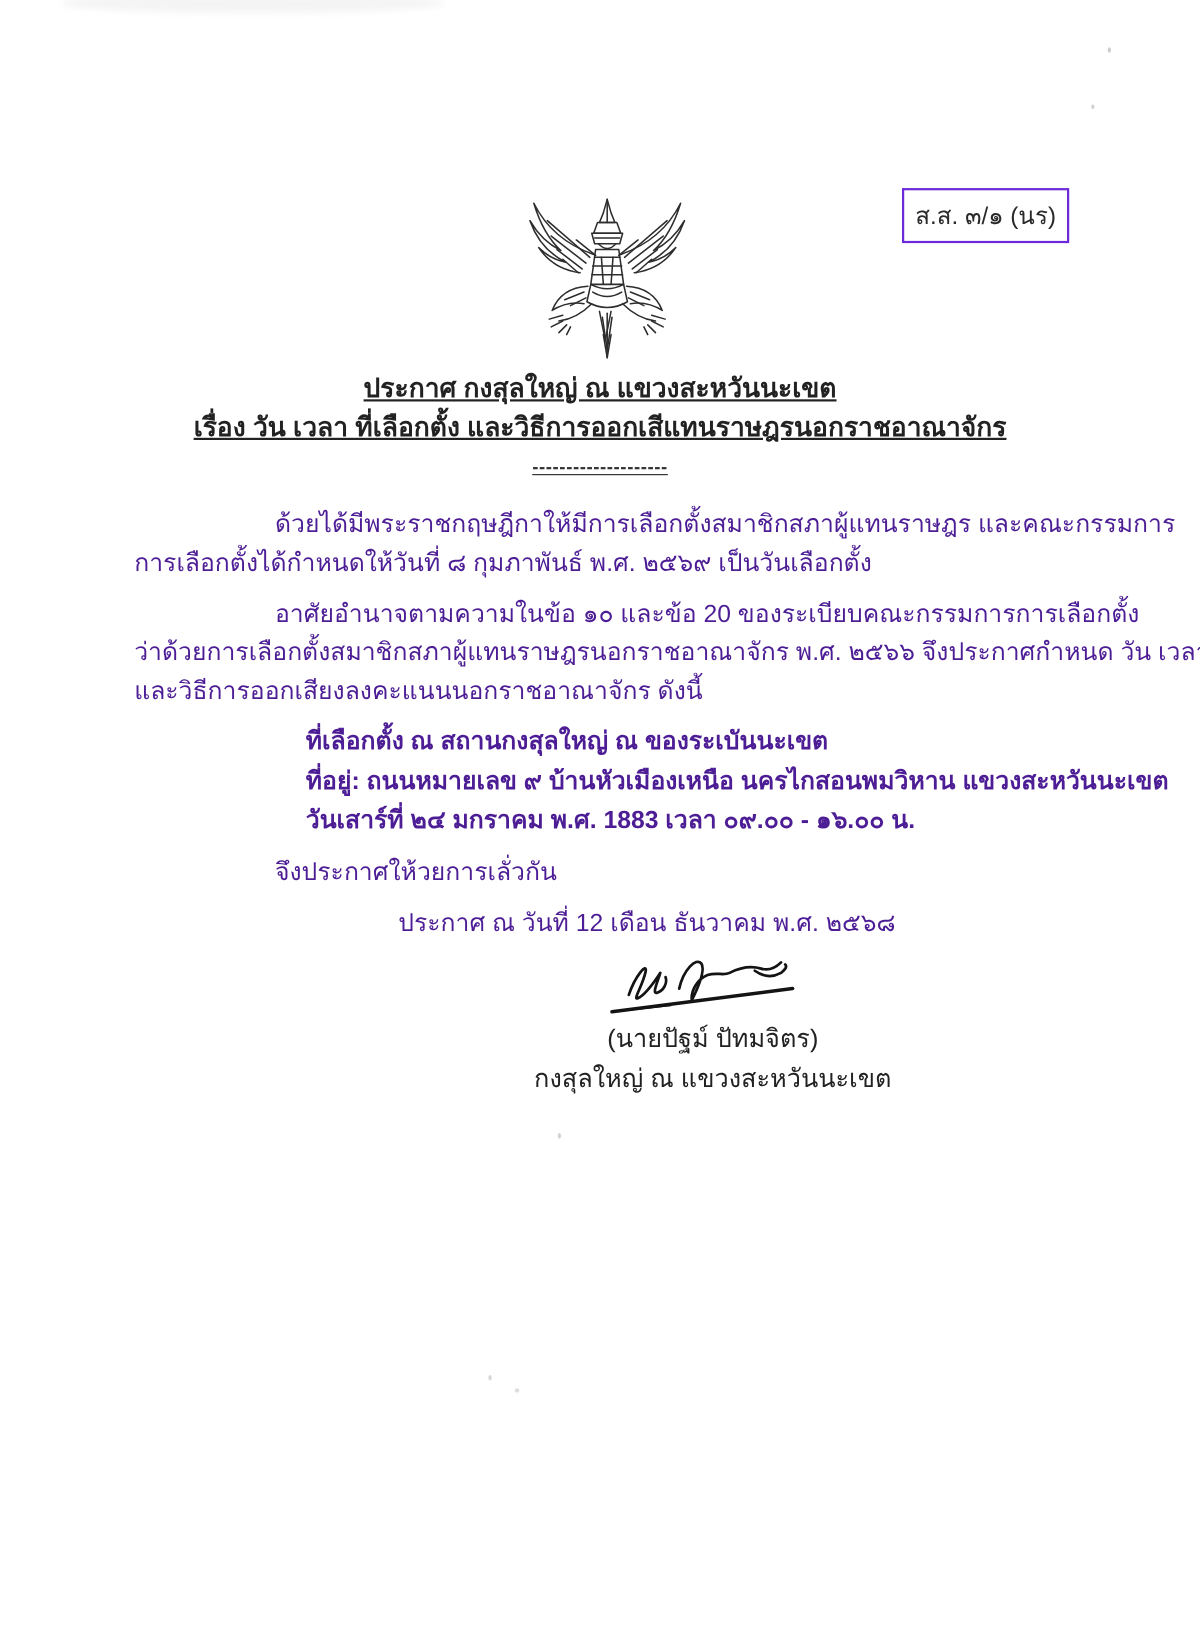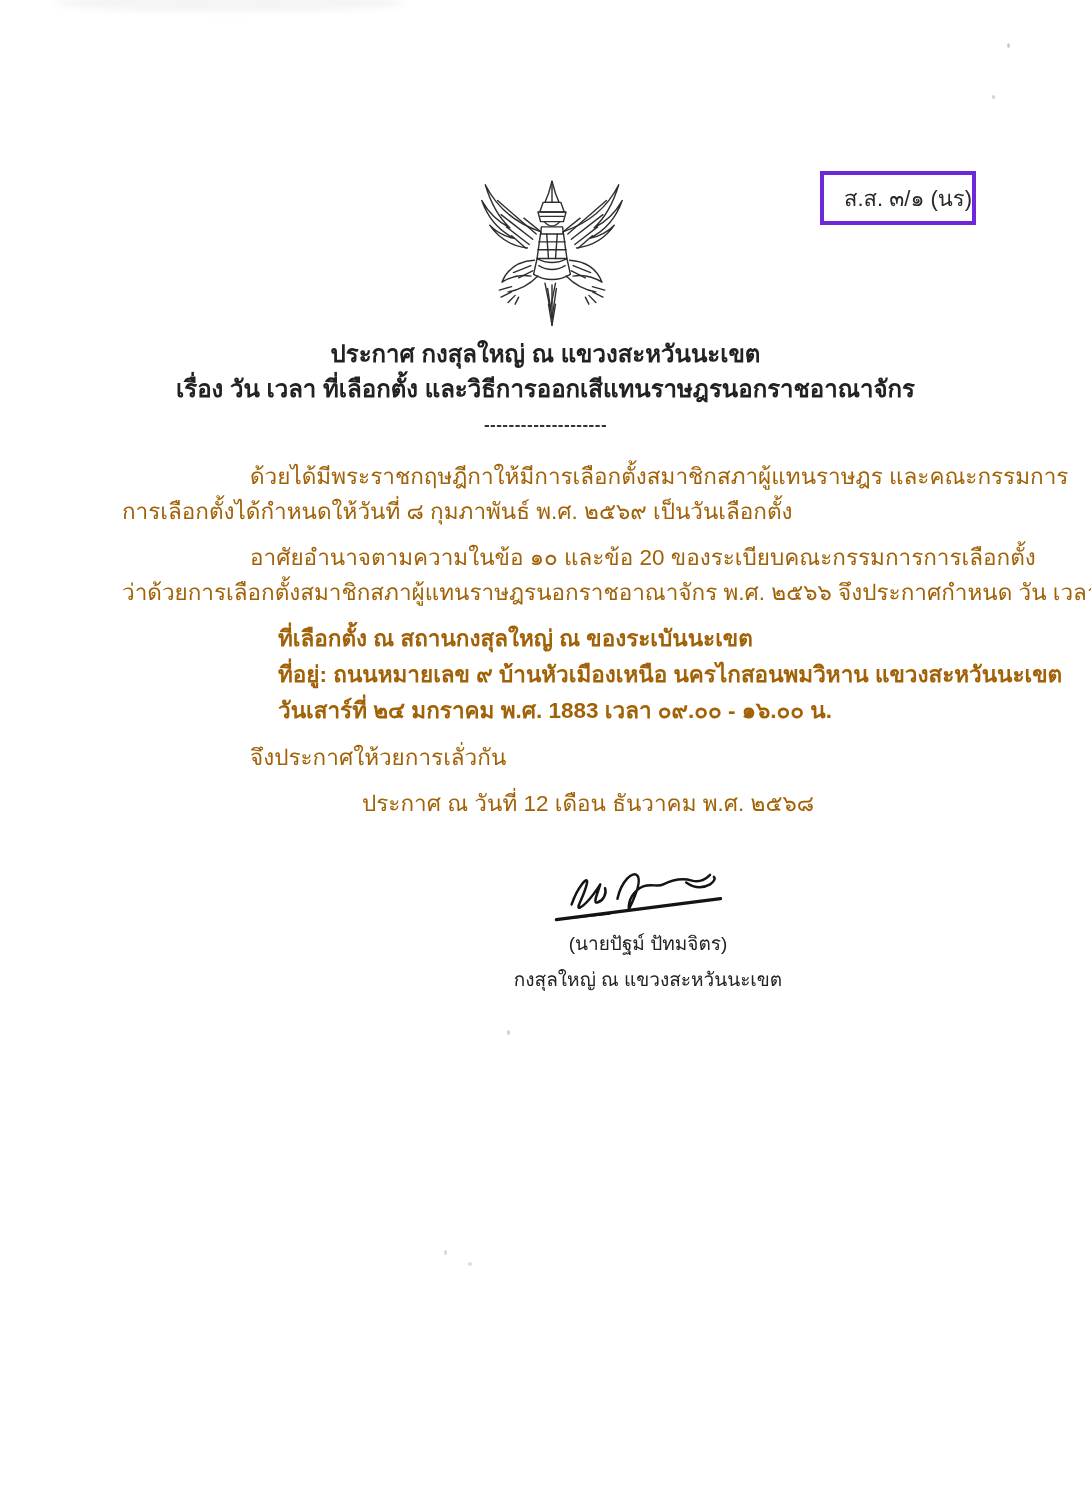--- a/index.html
+++ b/index.html
@@ -16,57 +16,57 @@
     position:absolute; left:55px; top:-6px; width:350px; height:18px;
     background:#9a9a9a; opacity:0.10;
     border-radius:50%;
     filter:blur(3px);
   }
   .speck { position:absolute; background:#8d8d8d; border-radius:50%; }
 
   .ref-box {
     position:absolute; left:820px; top:171px;
     width:148px; height:46px;
-    border:4px solid #6d28d9;
-    display:flex; align-items:center; justify-content:flex-end;
+    border:2px solid #6d28d9;
+    display:flex; align-items:center; justify-content:center;
     font-size:22px; color:#2a2a2a;
   }
 
   .emblem {
     position:absolute; left:464px; top:176px;
     width:176px; height:158px;
   }
 
   .header {
     position:absolute; left:0; top:336px; width:100%;
     text-align:center; font-weight:bold;
-    font-size:24px; line-height:35px; color:#222;
+    font-size:24px; line-height:35px; color:#222;text-decoration:underline;
   }
   .separator {
     font-size:17px; letter-spacing:0.5px; line-height:26px;
     margin-top:6px; font-weight:bold; color:#333;
   }
 
   .body-text {
     position:absolute; left:122px; top:459px; width:880px;
-    font-size:22.5px; line-height:35px; color:#a16207;
+    font-size:22.5px; line-height:35px; color:#4c1d95;
   }
   .para { margin:0 0 11px 0; }
   .para > div { white-space:nowrap; }
   .para > div:first-child { text-indent:128px; }
 
   .details { margin:0 0 11px 156px; font-weight:bold; line-height:36px; }
   .details > div { white-space:nowrap; }
 
   .closing-line { text-indent:128px; white-space:nowrap; margin-bottom:11px; }
   .date-line { margin-left:240px; white-space:nowrap; margin-top:4px; }
 
   .signature-block {
     position:absolute; left:438px; top:858px; width:420px;
-    text-align:center; font-size:19px; line-height:36px; color:#222;
+    text-align:center; font-size:23px; line-height:36px; color:#222;
   }
   .signature-svg { display:block; margin:0 auto -2px auto; }
 </style>
 </head>
 <body>
 
 <div class="page">
 
   <div class="smudge"></div>
   <div class="speck" style="left:1007px; top:43px; width:3px; height:5px; opacity:.45;"></div>
@@ -129,20 +129,21 @@
   </div>
 
   <div class="body-text">
     <div class="para">
         <div>ด้วยได้มีพระราชกฤษฎีกาให้มีการเลือกตั้งสมาชิกสภาผู้แทนราษฎร และคณะกรรมการ</div>
         <div>การเลือกตั้งได้กำหนดให้วันที่ ๘ กุมภาพันธ์ พ.ศ. ๒๕๖๙ เป็นวันเลือกตั้ง</div>
       </div>
     <div class="para">
         <div>อาศัยอำนาจตามความในข้อ ๑๐ และข้อ 20 ของระเบียบคณะกรรมการการเลือกตั้ง</div>
         <div>ว่าด้วยการเลือกตั้งสมาชิกสภาผู้แทนราษฎรนอกราชอาณาจักร พ.ศ. ๒๕๖๖ จึงประกาศกำหนด วัน เวลา ที่เลือกตั้ง</div>
+        <div>และวิธีการออกเสียงลงคะแนนนอกราชอาณาจักร ดังนี้</div>
       </div>
     <div class="details">
         <div>ที่เลือกตั้ง ณ สถานกงสุลใหญ่ ณ ของระเบันนะเขต</div>
         <div>ที่อยู่: ถนนหมายเลข ๙ บ้านหัวเมืองเหนือ นครไกสอนพมวิหาน แขวงสะหวันนะเขต</div>
         <div>วันเสาร์ที่ ๒๔ มกราคม พ.ศ. 1883 เวลา ๐๙.๐๐ - ๑๖.๐๐ น.</div>
       </div>
     <div class="closing-line">จึงประกาศให้วยการเลั่วกัน</div>
     <div class="date-line">ประกาศ ณ วันที่ 12 เดือน ธันวาคม พ.ศ. ๒๕๖๘</div>
   </div>
 

